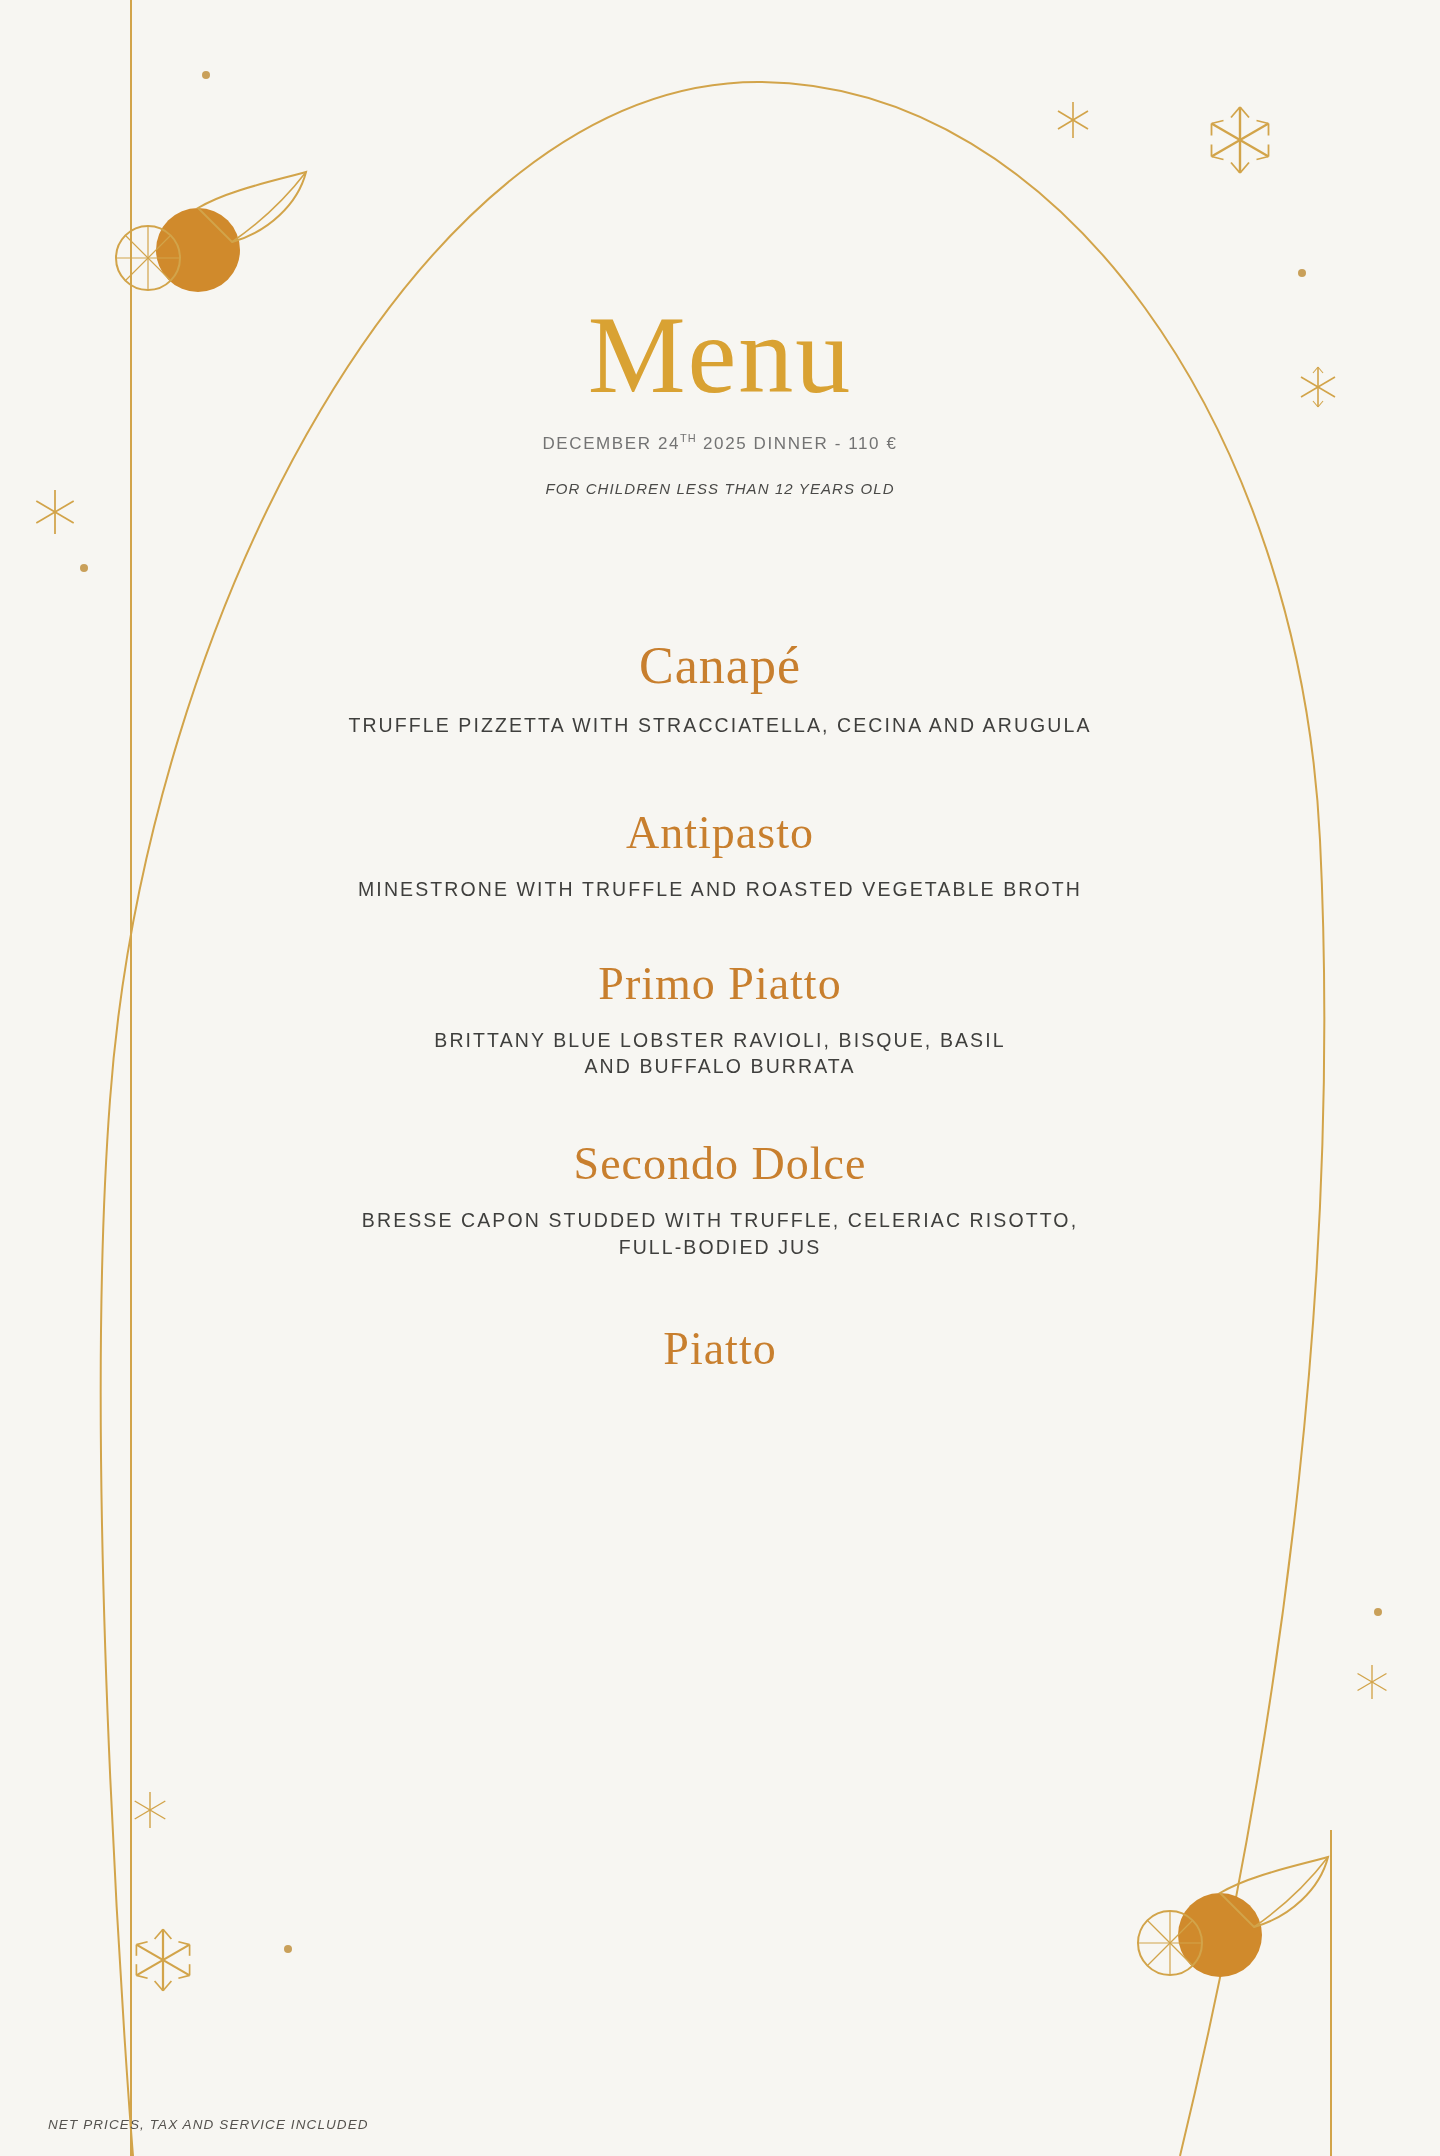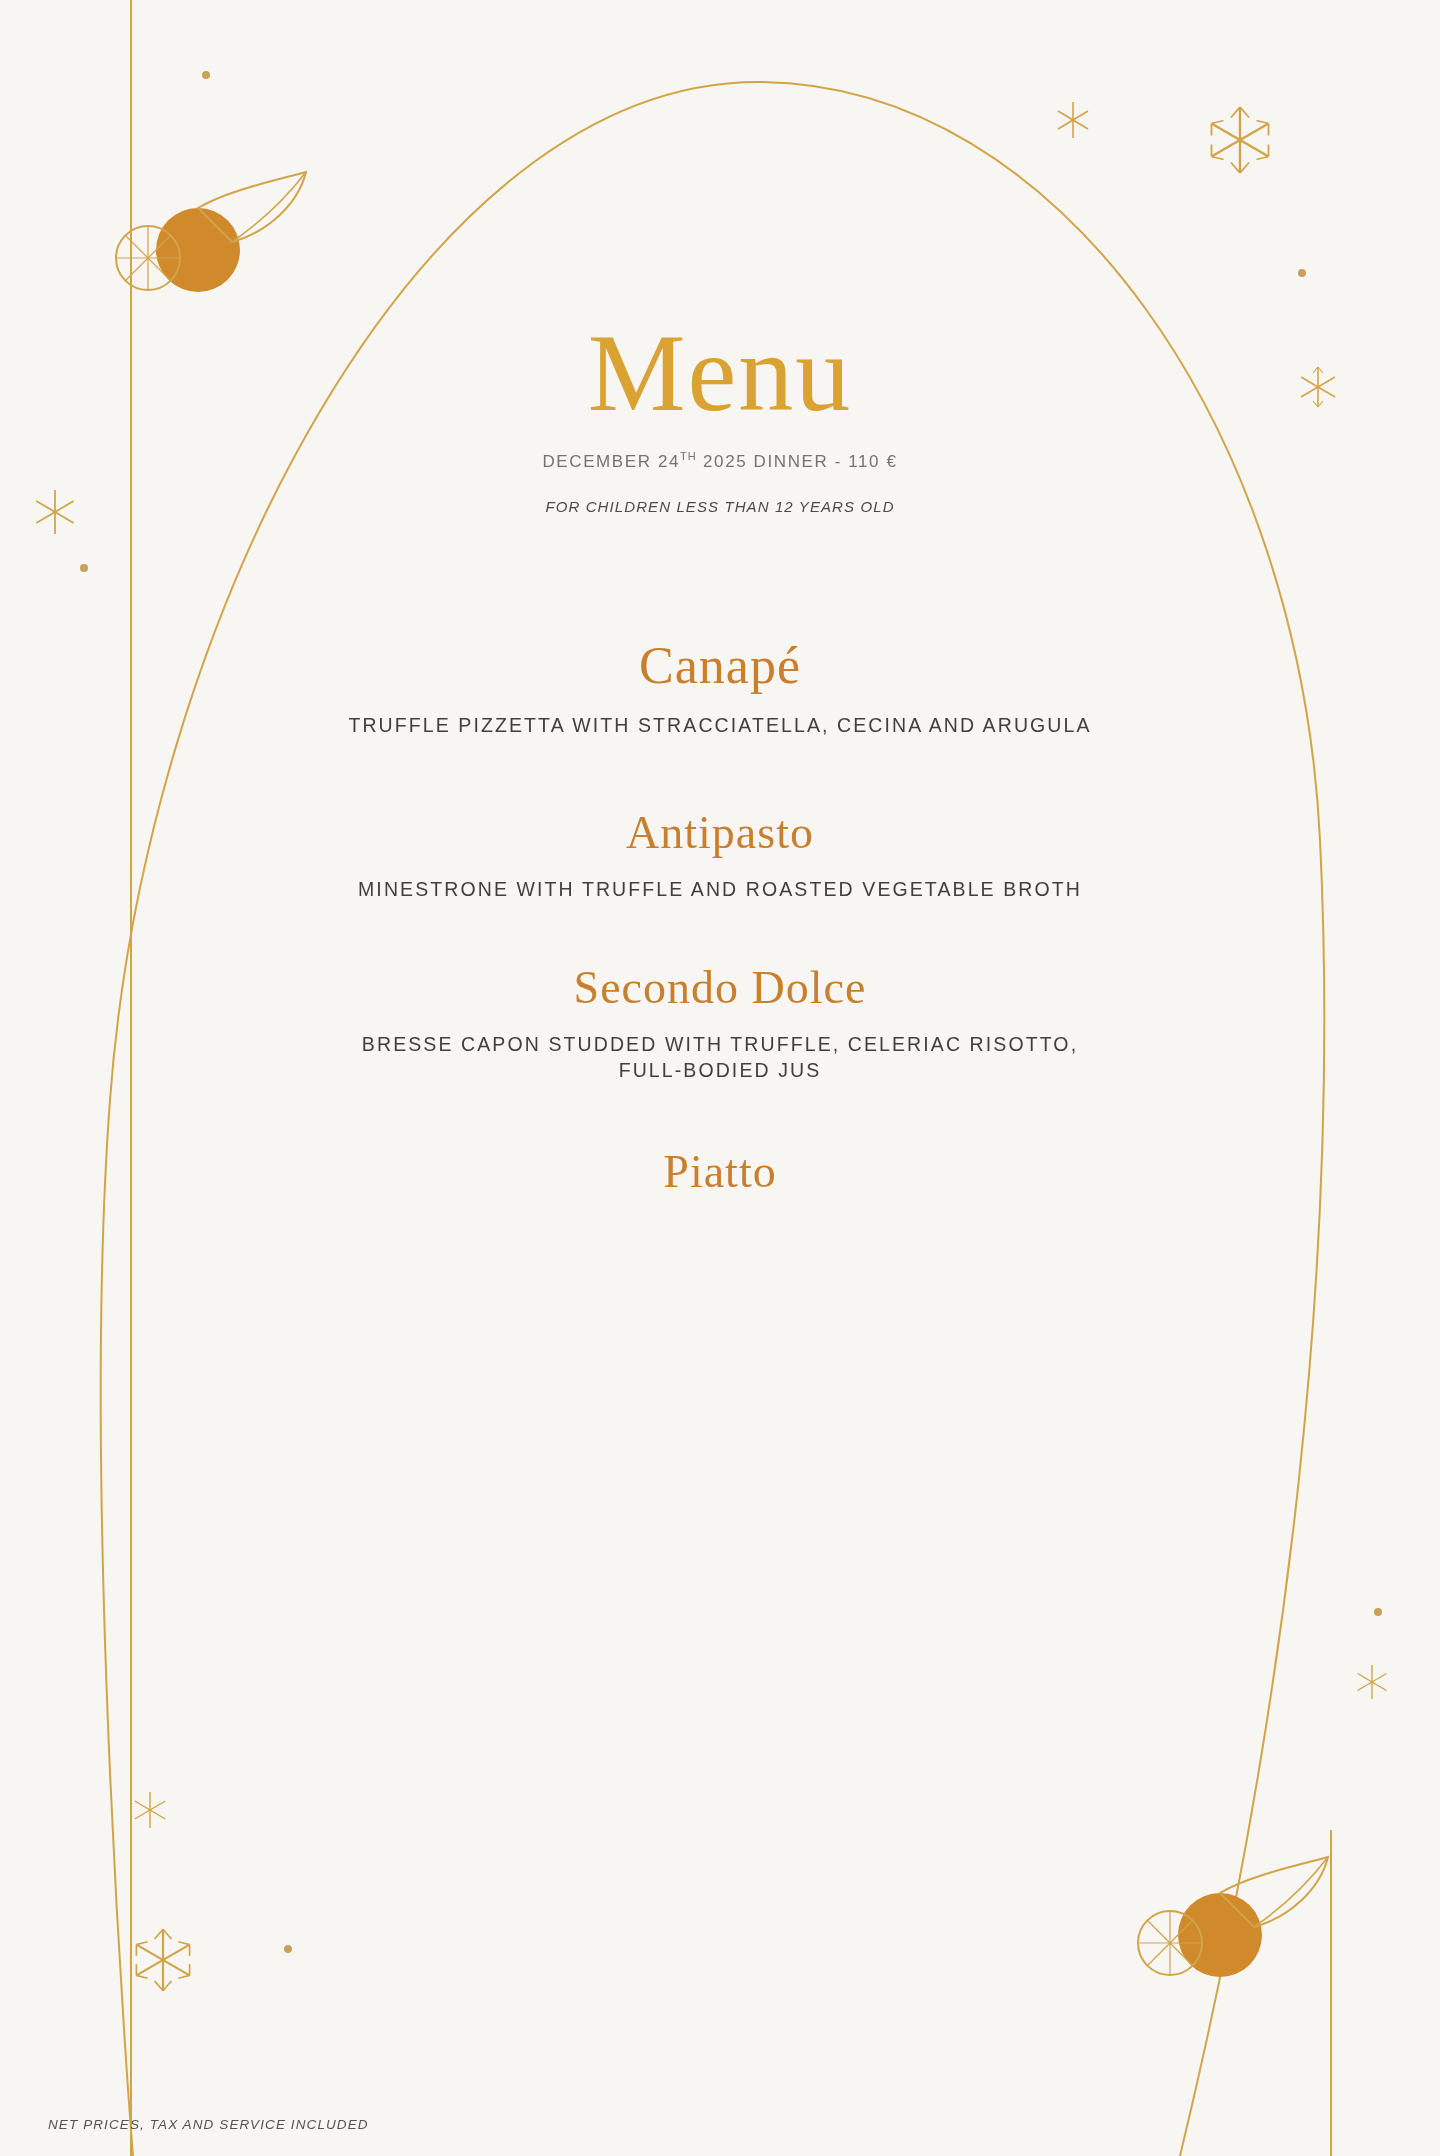--- a/index.html
+++ b/index.html
@@ -28,21 +28,21 @@
   
   .content {
     position: absolute;
     left: 0;
     top: 0;
     width: 1440px;
     height: 2156px;
   }
   .title-block {
     position: absolute;
-    top: 318px;
+    top: 300px;
     left: 0;
     width: 1440px;
     text-align: center;
   }
   .menu-title {
     font-family: "Liberation Serif", serif;
     font-size: 110px;
     line-height: 1.0;
     letter-spacing: 2px;
     color: #d9a233;
@@ -249,20 +249,26 @@
           <div class="course-dishes">
             <div class="dish">TRUFFLE PIZZETTA WITH STRACCIATELLA, CECINA AND ARUGULA</div>
           </div>
         </div>
         <div class="course" style="margin-top: 72px;">
           <div class="course-name" style="font-size: 46px;">Antipasto</div>
           <div class="course-dishes">
             <div class="dish">MINESTRONE WITH TRUFFLE AND ROASTED VEGETABLE BROTH</div>
           </div>
         </div>
+        <div class="course" style="margin-top: 58px;">
+          <div class="course-name" style="font-size: 46px;">Primo Piatto</div>
+          <div class="course-dishes">
+            <div class="dish">BRITTANY BLUE LOBSTER RAVIOLI, BISQUE, BASIL<br>AND BUFFALO BURRATA</div>
+          </div>
+        </div>
         <div class="course" style="margin-top: 62px;">
           <div class="course-name" style="font-size: 46px;">Secondo Dolce</div>
           <div class="course-dishes">
             <div class="dish">BRESSE CAPON STUDDED WITH TRUFFLE, CELERIAC RISOTTO,<br>FULL-BODIED JUS</div>
           </div>
         </div>
         <div class="course" style="margin-top: 66px;">
           <div class="course-name" style="font-size: 46px;">Piatto</div>
         </div>
       </div>

